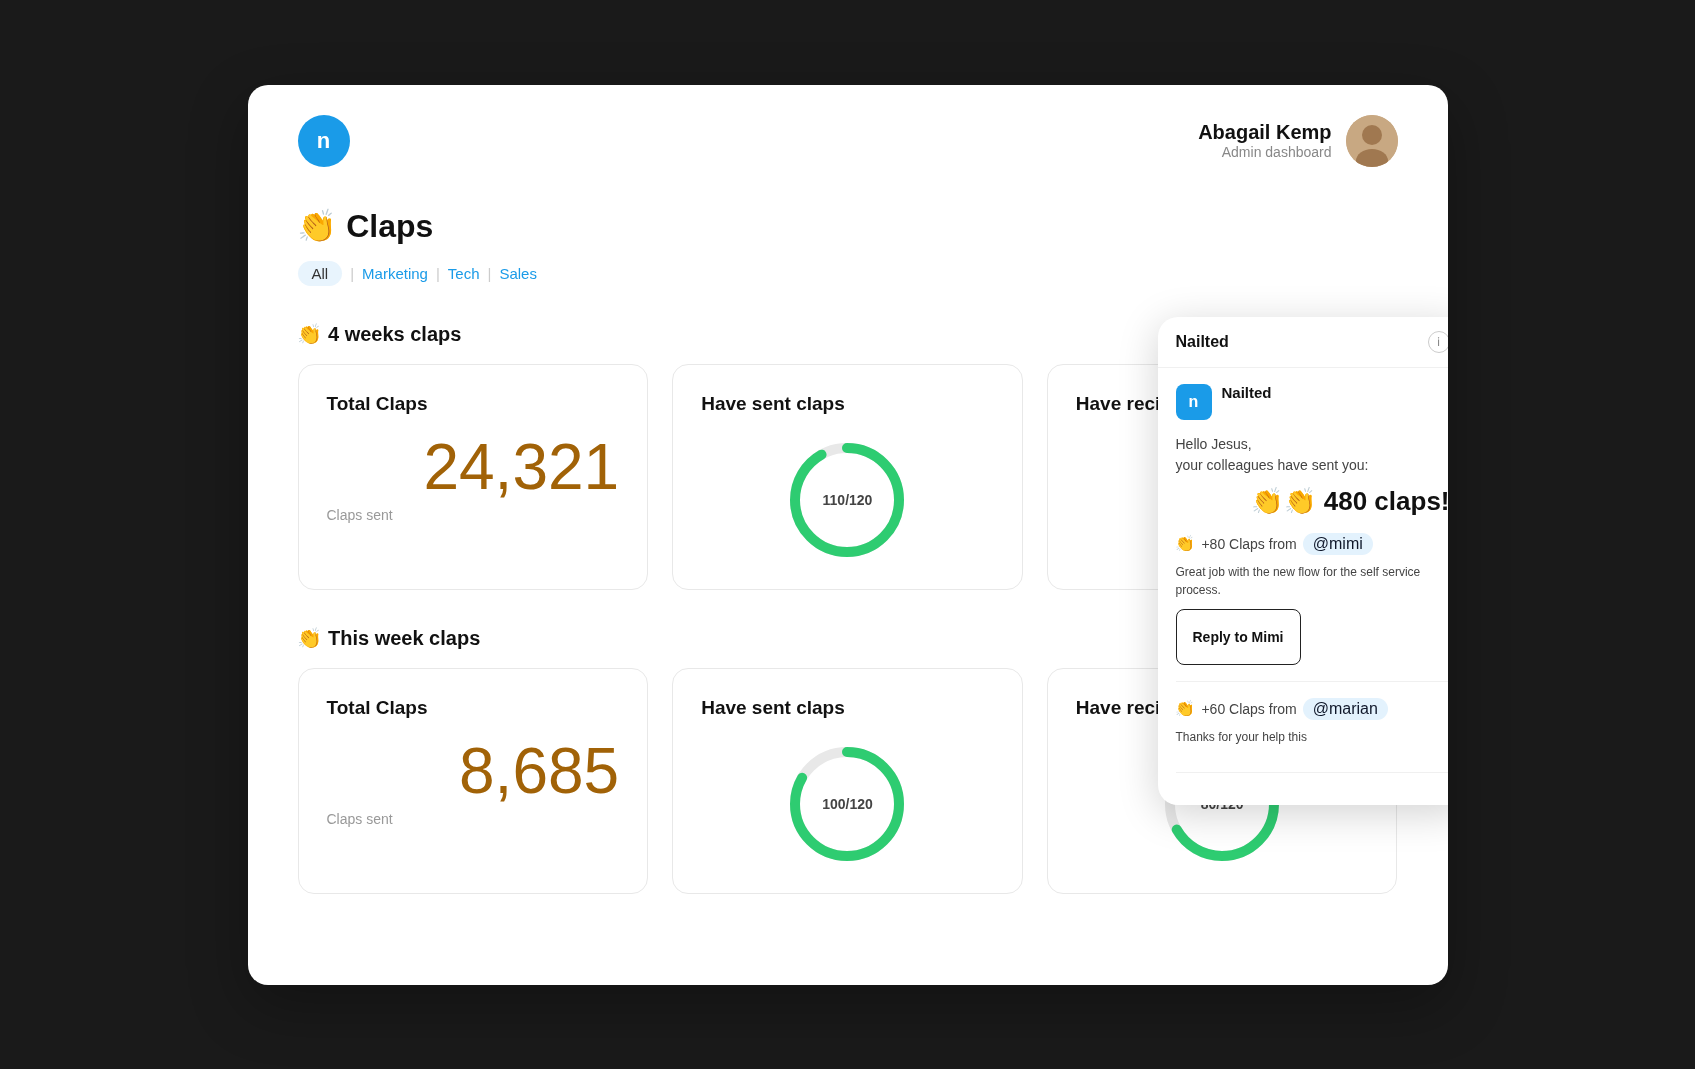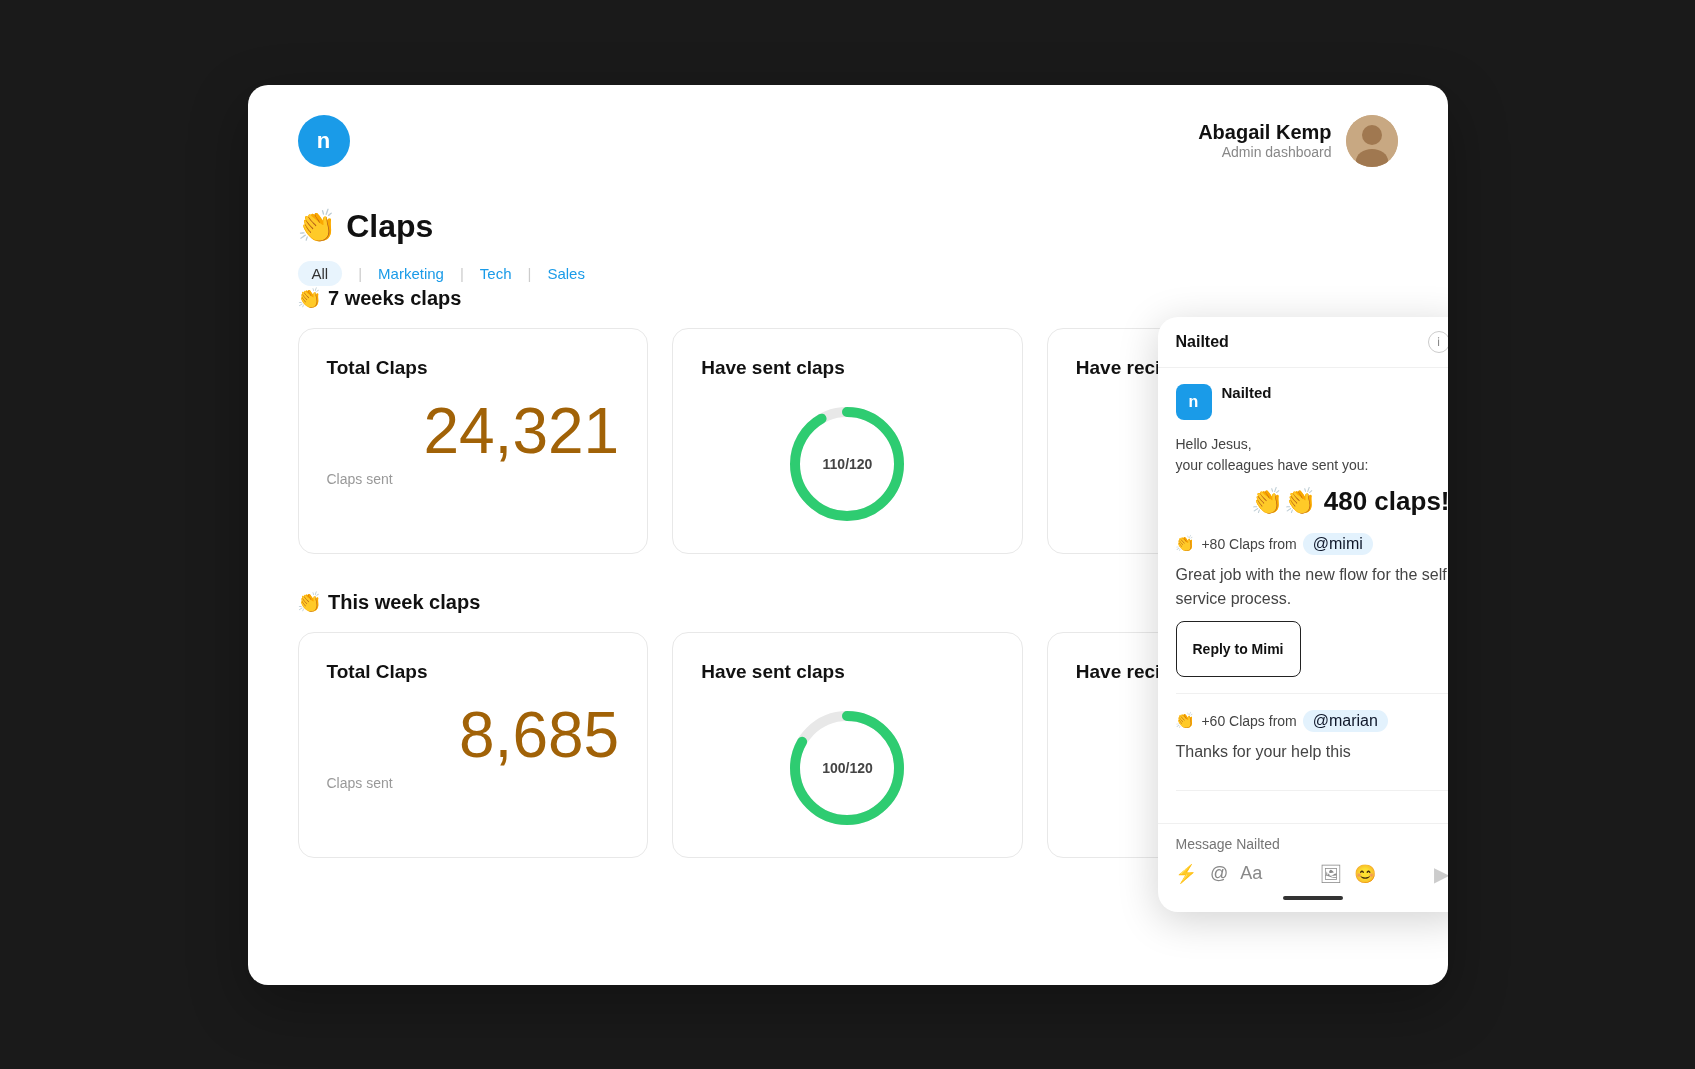--- a/index.html
+++ b/index.html
@@ -76,21 +76,22 @@
       font-size: 32px;
       font-weight: 700;
       color: #111;
       margin-bottom: 16px;
     }
 
     
     .filter-tabs {
       display: flex;
       align-items: center;
-      gap: 16px;
+      gap: 8px;
+      margin-bottom: 36px;
     }
     .filter-pill {
       background: #e8f4fd;
       color: #333;
       border-radius: 20px;
       padding: 4px 14px;
       font-size: 15px;
       cursor: pointer;
       border: none;
     }
@@ -270,21 +271,21 @@
     }
     .mention-tag {
       background: #e3f2fd;
       color: #0f172a;
       border-radius: 12px;
       padding: 2px 10px;
       font-size: 16px;
       font-weight: 500;
     }
     .clap-message {
-      font-size: 16px;
+      font-size: 12px;
       color: #444;
       line-height: 1.5;
       margin-bottom: 10px;
     }
     .reply-button {
       background: #fff;
       border: 1.5px solid #222;
       border-radius: 8px;
       padding: 19px 16px;
       font-size: 14px;
@@ -364,21 +365,21 @@
     <span class="filter-divider">|</span>
     <a class="filter-link">Marketing</a>
     <span class="filter-divider">|</span>
     <a class="filter-link">Tech</a>
     <span class="filter-divider">|</span>
     <a class="filter-link">Sales</a>
   </div>
 
   <div id="sections-container">
       <div>
-        <div class="section-title">👏 7 weeks claps</div>
+        <div class="section-title">👏 4 weeks claps</div>
         <div class="cards-row">
           <div class="card">
             <div class="card-title">Total Claps</div>
             <div class="card-value">24,321</div>
             <div class="card-subtitle">Claps sent</div>
           </div>
           <div class="card">
             <div class="card-title">Have sent claps</div>
             <div class="donut-container">
               <div class="donut-wrap">
@@ -469,28 +470,14 @@
       <div class="clap-notification">
         <div class="clap-from-row">
           <span>👏</span>
           <span class="clap-from-text">+60 Claps from</span>
           <span class="mention-tag">@marian</span>
         </div>
         <p class="clap-message">Thanks for your help this</p>
       </div>
     </div>
 
-    <div class="chat-footer">
-      <div class="chat-input-row">
-        <input class="chat-input" placeholder="Message Nailted" type="text" style="">
-      </div>
-      <div class="chat-toolbar">
-        <span class="chat-tool-icon">⚡</span>
-        <span class="chat-tool-icon">@</span>
-        <span class="chat-tool-icon">Aa</span>
-        <span class="chat-tool-icon" style="margin-left:auto;">🖼</span>
-        <span class="chat-tool-icon">😊</span>
-        <span class="chat-send-icon">▶</span>
-      </div>
-      <div class="chat-scrollbar"></div>
-    </div>
   </div>
 </div>
 
 </body></html>

